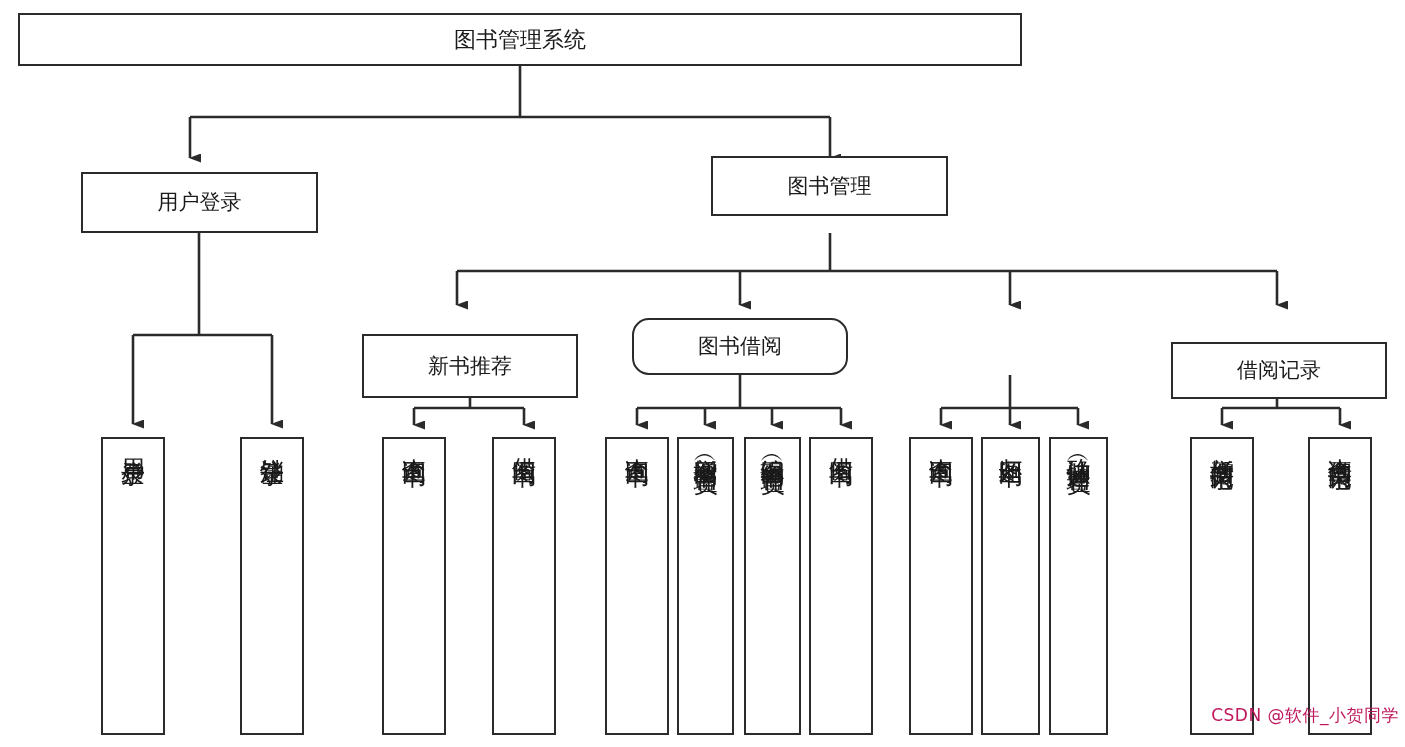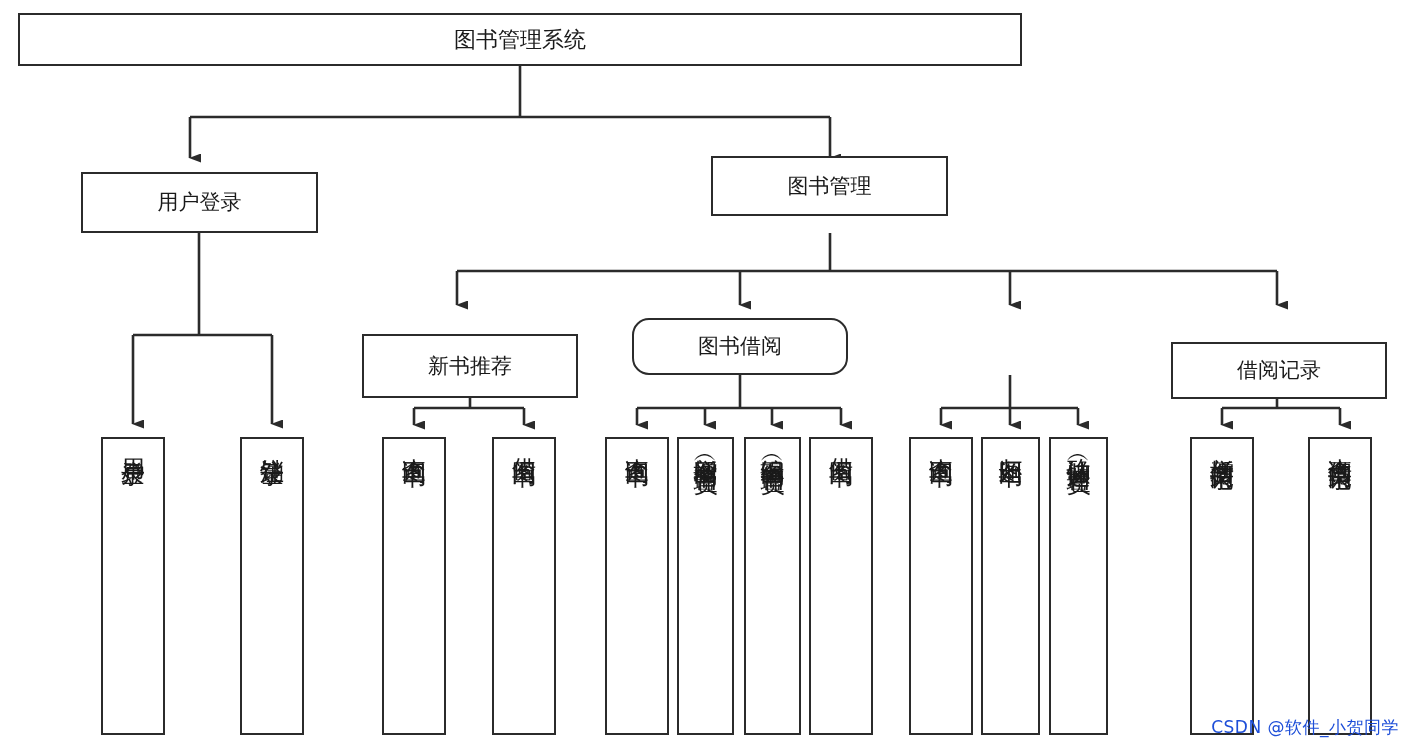--- a/index.html
+++ b/index.html
@@ -58,23 +58,23 @@
     writing-mode: vertical-rl;
     text-orientation: upright;
     font-size: 24px;
     letter-spacing: 2px;
     line-height: 1;
     margin: 0 auto;
   }
   .watermark {
     position: absolute;
     right: 6px;
-    bottom: 8px;
+    bottom: 20px;
     font-size: 17px;
-    color: #1d4ed8;
+    color: #be185d;
     letter-spacing: 0.5px;
     white-space: nowrap;
   }
 </style>
 </head>
 <body>
 
 <div id="canvas">
 
   <svg id="wires" viewBox="0 0 1405 747">

